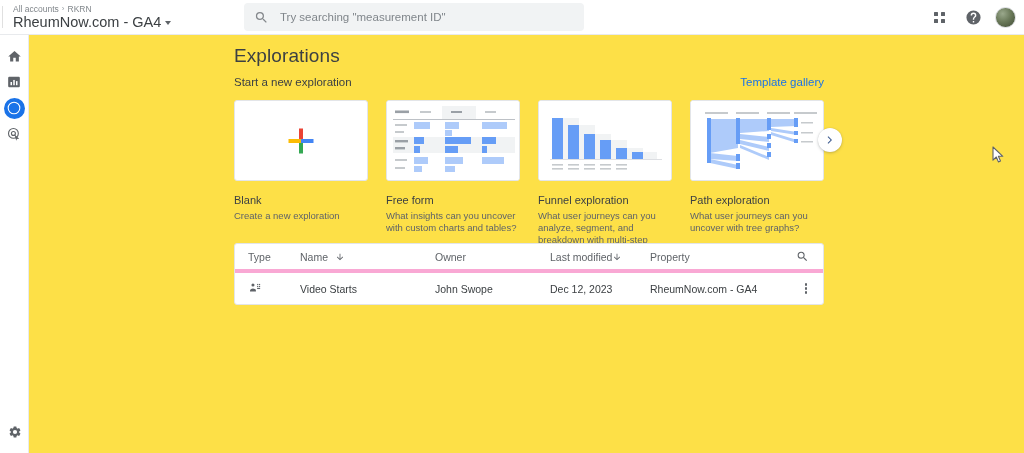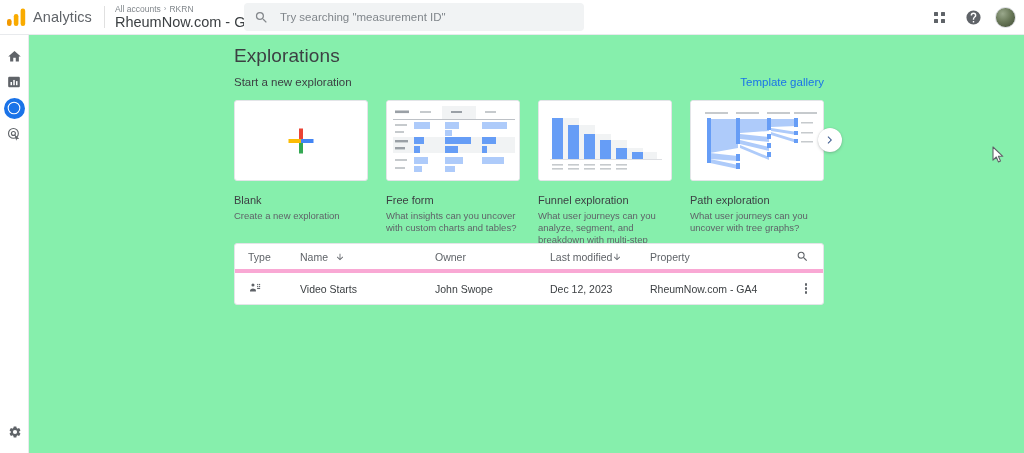--- a/index.html
+++ b/index.html
@@ -105,21 +105,21 @@
     background: #1a73e8;
     display: flex; align-items: center; justify-content: center;
   }
   .nav-bottom { position: absolute; bottom: 8px; left: 0; width: 29px;
     display: flex; justify-content: center; }
 
   
   .main {
     position: absolute; left: 29px; top: 35px;
     width: 995px; height: 418px;
-    background: #86efac;
+    background: #fde047;
     overflow: hidden;
   }
   .page-title {
     position: absolute; left: 205px; top: 10px;
     font-size: 19px; color: #3c4043; font-weight: normal;
     letter-spacing: .1px;
   }
   .section-row {
     position: absolute; left: 205px; top: 41px; width: 590px;
     display: flex; align-items: flex-end; justify-content: space-between;
@@ -190,28 +190,20 @@
   .kebab i { width: 2.5px; height: 2.5px; border-radius: 50%; background: #5f6368; display: block; }
 
   
   .cursor { position: absolute; left: 992px; top: 146px; z-index: 40; pointer-events: none; }
 </style>
 </head>
 <body>
 
 <div class="topbar">
 
-  <div class="logo-wrap">
-    <svg class="ga-logo" viewBox="0 0 20 18">
-      <rect x="0" y="11" width="4.6" height="7" rx="2.2" fill="#f29900"></rect>
-      <rect x="6.8" y="6" width="4.6" height="12" rx="2.2" fill="#f9ab00"></rect>
-      <rect x="13.6" y="0.5" width="4.6" height="17.5" rx="2.2" fill="#f9ab00"></rect>
-    </svg>
-    <span class="brand-text">Analytics</span>
-  </div>
 
   <div class="divider-v"></div>
 
   <div class="acct-block">
     <div class="acct-crumb">
       <span>All accounts</span>
       <span class="crumb-sep">›</span>
       <span>RKRN</span>
     </div>
     <div class="acct-title">

